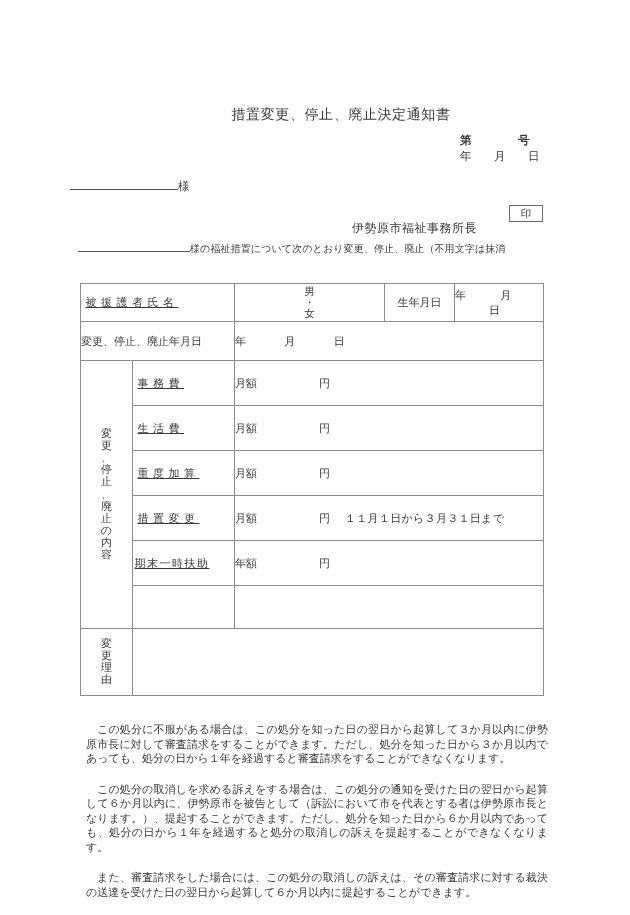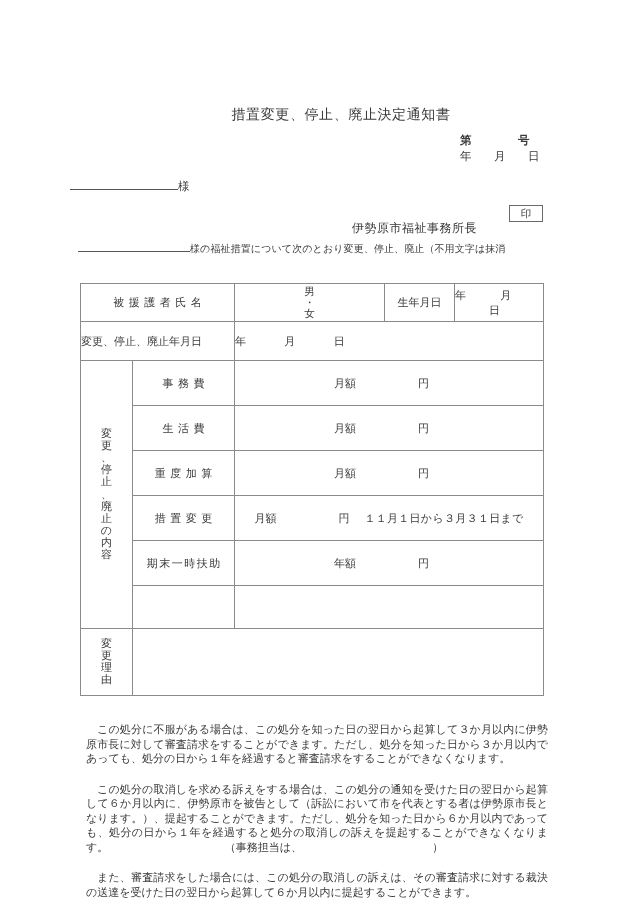--- a/index.html
+++ b/index.html
@@ -130,21 +130,22 @@
     padding: 0;
     color: #3a3a3a;
     vertical-align: middle;
   }
   .cell-pad { padding: 4px 8px; }
 
   .spread {
     display: block;
     letter-spacing: 4.5px;
     text-indent: 4.5px;
-    text-align: center;
+    text-align: left;
+    text-decoration: underline;
   }
   .vert-text {
     display: flex;
     flex-direction: column;
     align-items: center;
     justify-content: space-around;
     line-height: 1.05;
     font-size: 10.5px;
     padding: 2px 0;
   }
@@ -158,21 +159,21 @@
     font-size: 11px;
     padding: 5px 0;
   }
   .vert-label span { display:block; }
 
   .gender-cell {
     text-align: right;
     padding-right: 6px;
   }
 
-  .row-money { padding-left: 18px; text-align: center; }
+  .row-money { padding-left: 18px; }
   .row-money .amt-gap { display:inline-block; width: 62px; }
   .row-money .note { margin-left: 15px; letter-spacing: 0.3px; }
 
   .birth-date { padding-left: 30px; letter-spacing: 0.3px; }
   .birth-date .g { display:inline-block; width: 34px; }
 
   .chg-date { padding-left: 88px; letter-spacing: 0.3px; }
   .chg-date .g { display:inline-block; width: 38px; }
 
   
@@ -346,17 +347,14 @@
       </tr>
     </tbody>
   </table>
 
   <div class="legal">
     <p>この処分に不服がある場合は、この処分を知った日の翌日から起算して３か月以内に伊勢原市長に対して審査請求をすることができます。ただし、処分を知った日から３か月以内であっても、処分の日から１年を経過すると審査請求をすることができなくなります。</p>
     <p>この処分の取消しを求める訴えをする場合は、この処分の通知を受けた日の翌日から起算して６か月以内に、伊勢原市を被告として（訴訟において市を代表とする者は伊勢原市長となります。）、提起することができます。ただし、処分を知った日から６か月以内であっても、処分の日から１年を経過すると処分の取消しの訴えを提起することができなくなります。</p>
     <p>また、審査請求をした場合には、この処分の取消しの訴えは、その審査請求に対する裁決の送達を受けた日の翌日から起算して６か月以内に提起することができます。</p>
   </div>
 
-  <div class="contact">
-    <span class="contact-inner"><span>（事務担当は、</span><span class="gap"></span><span>）</span></span>
-  </div>
 
 </div>
 
 </body></html>

